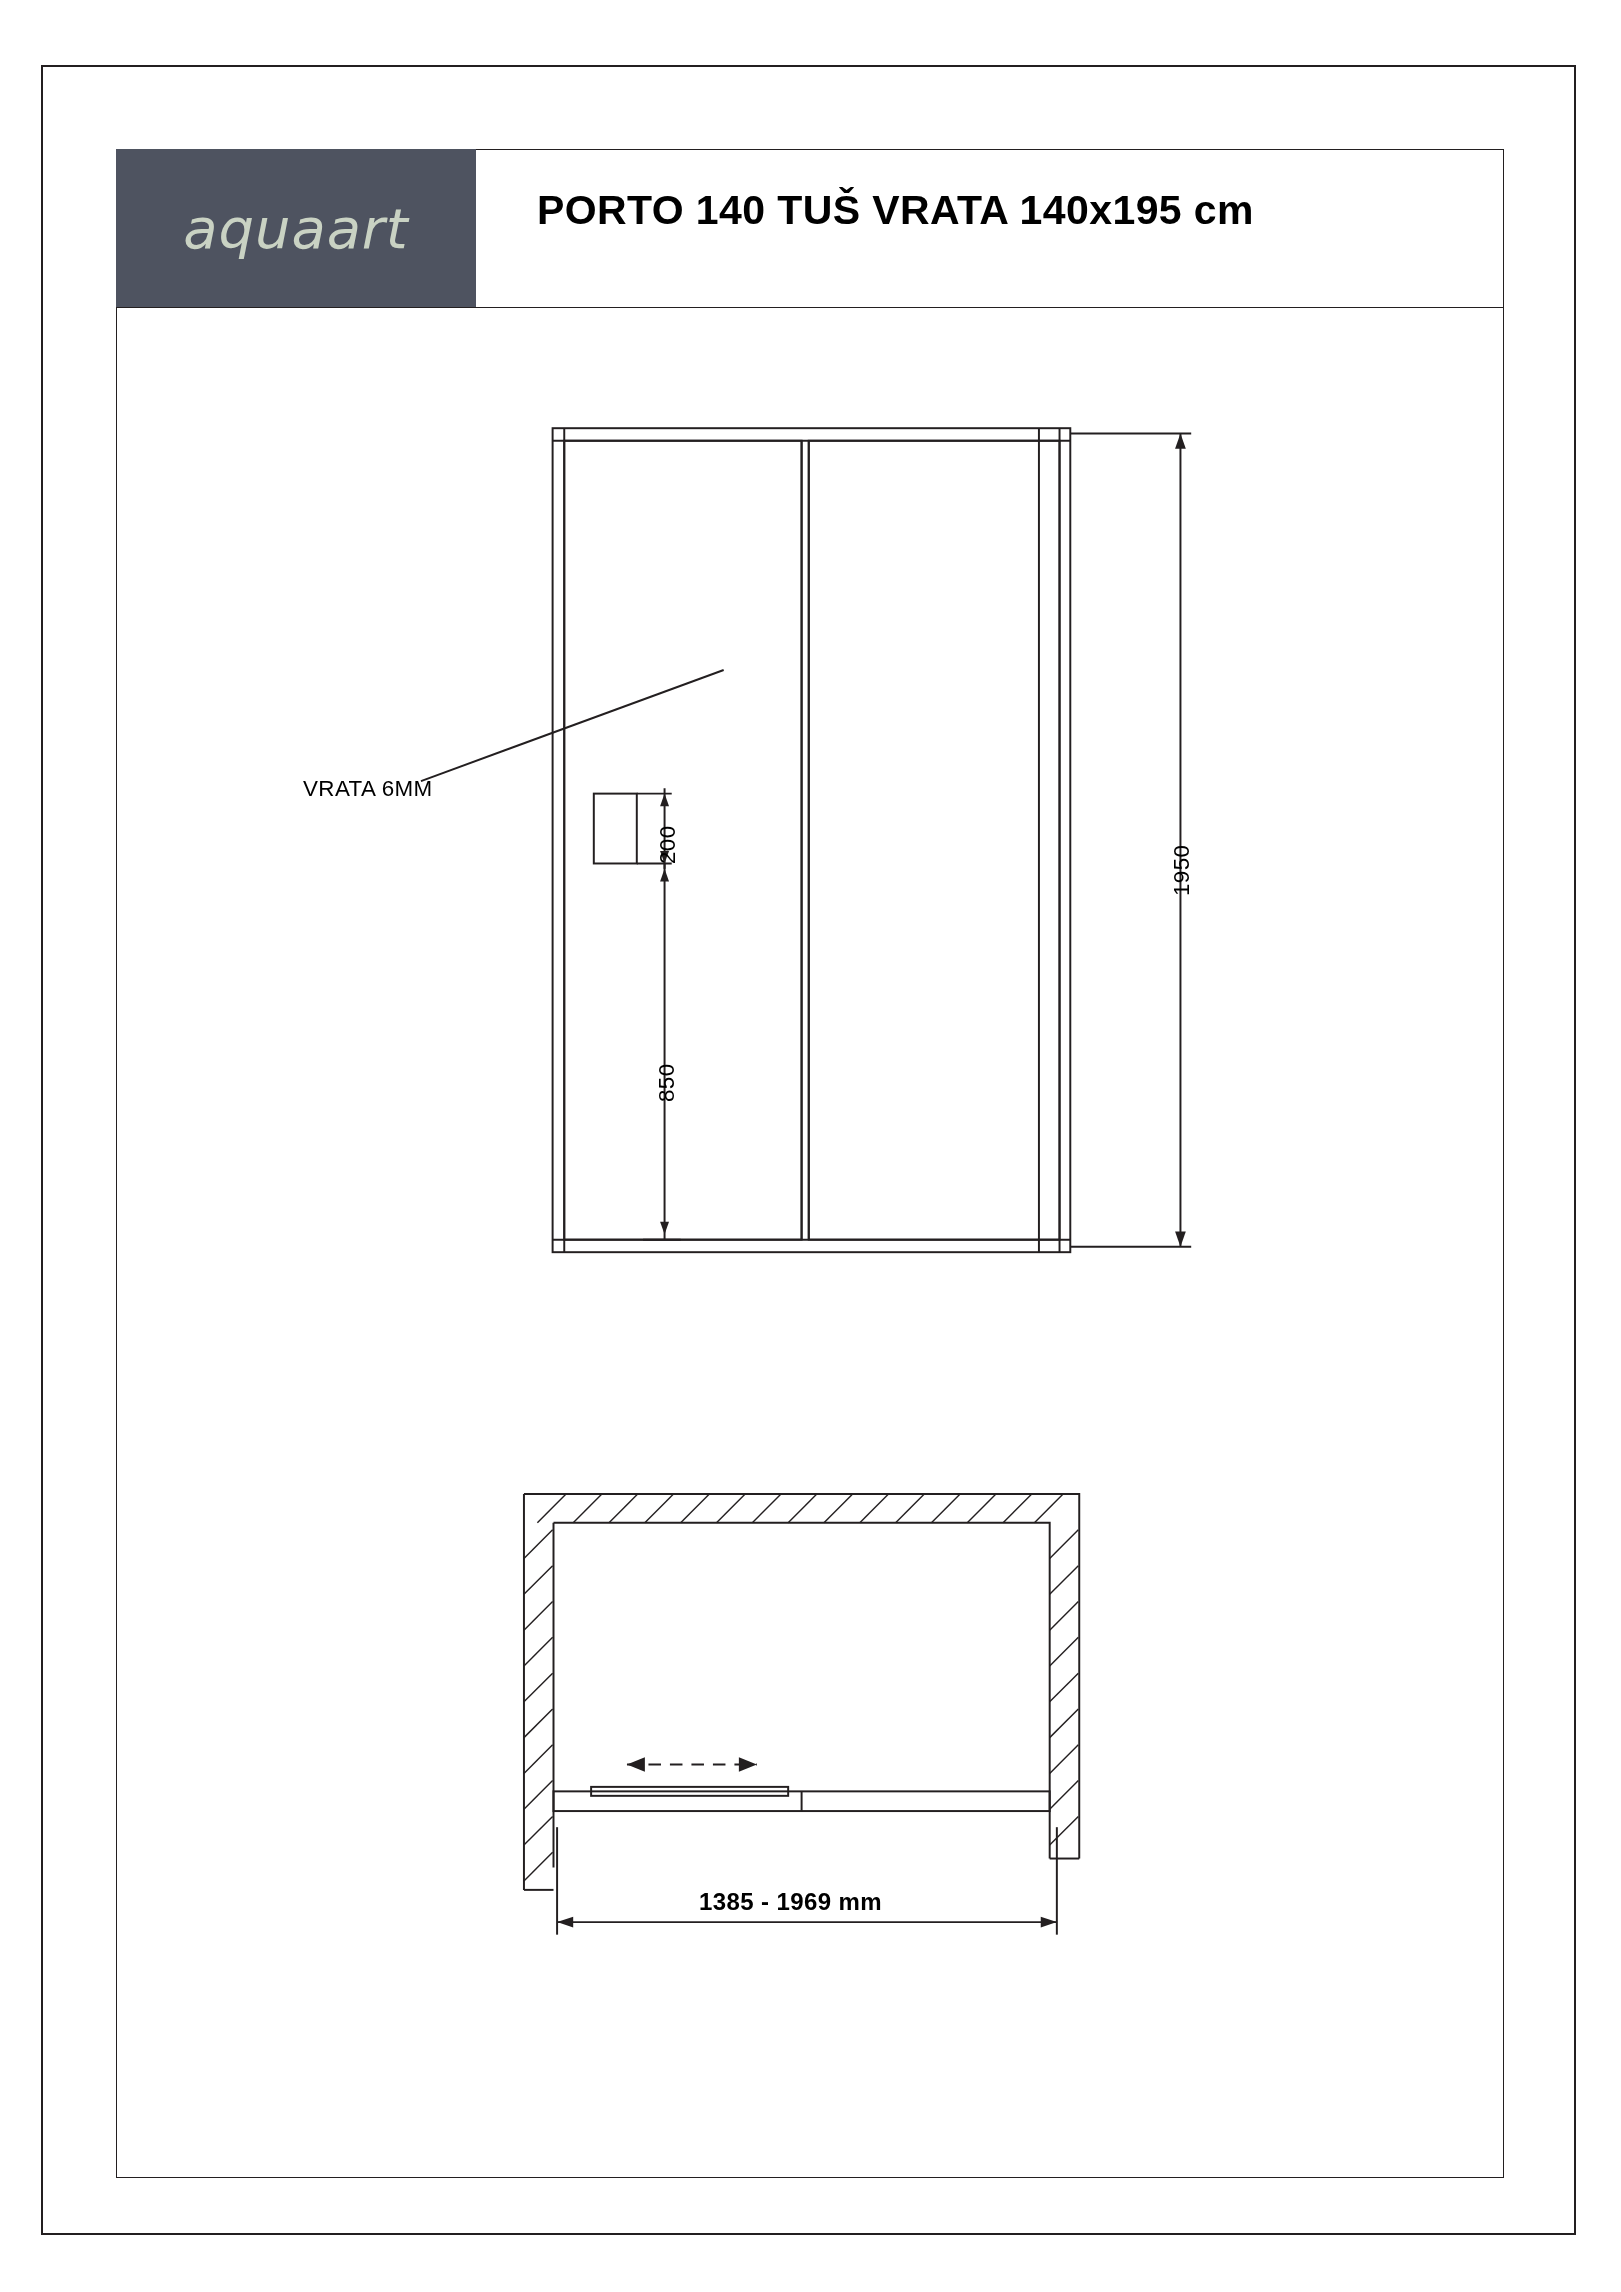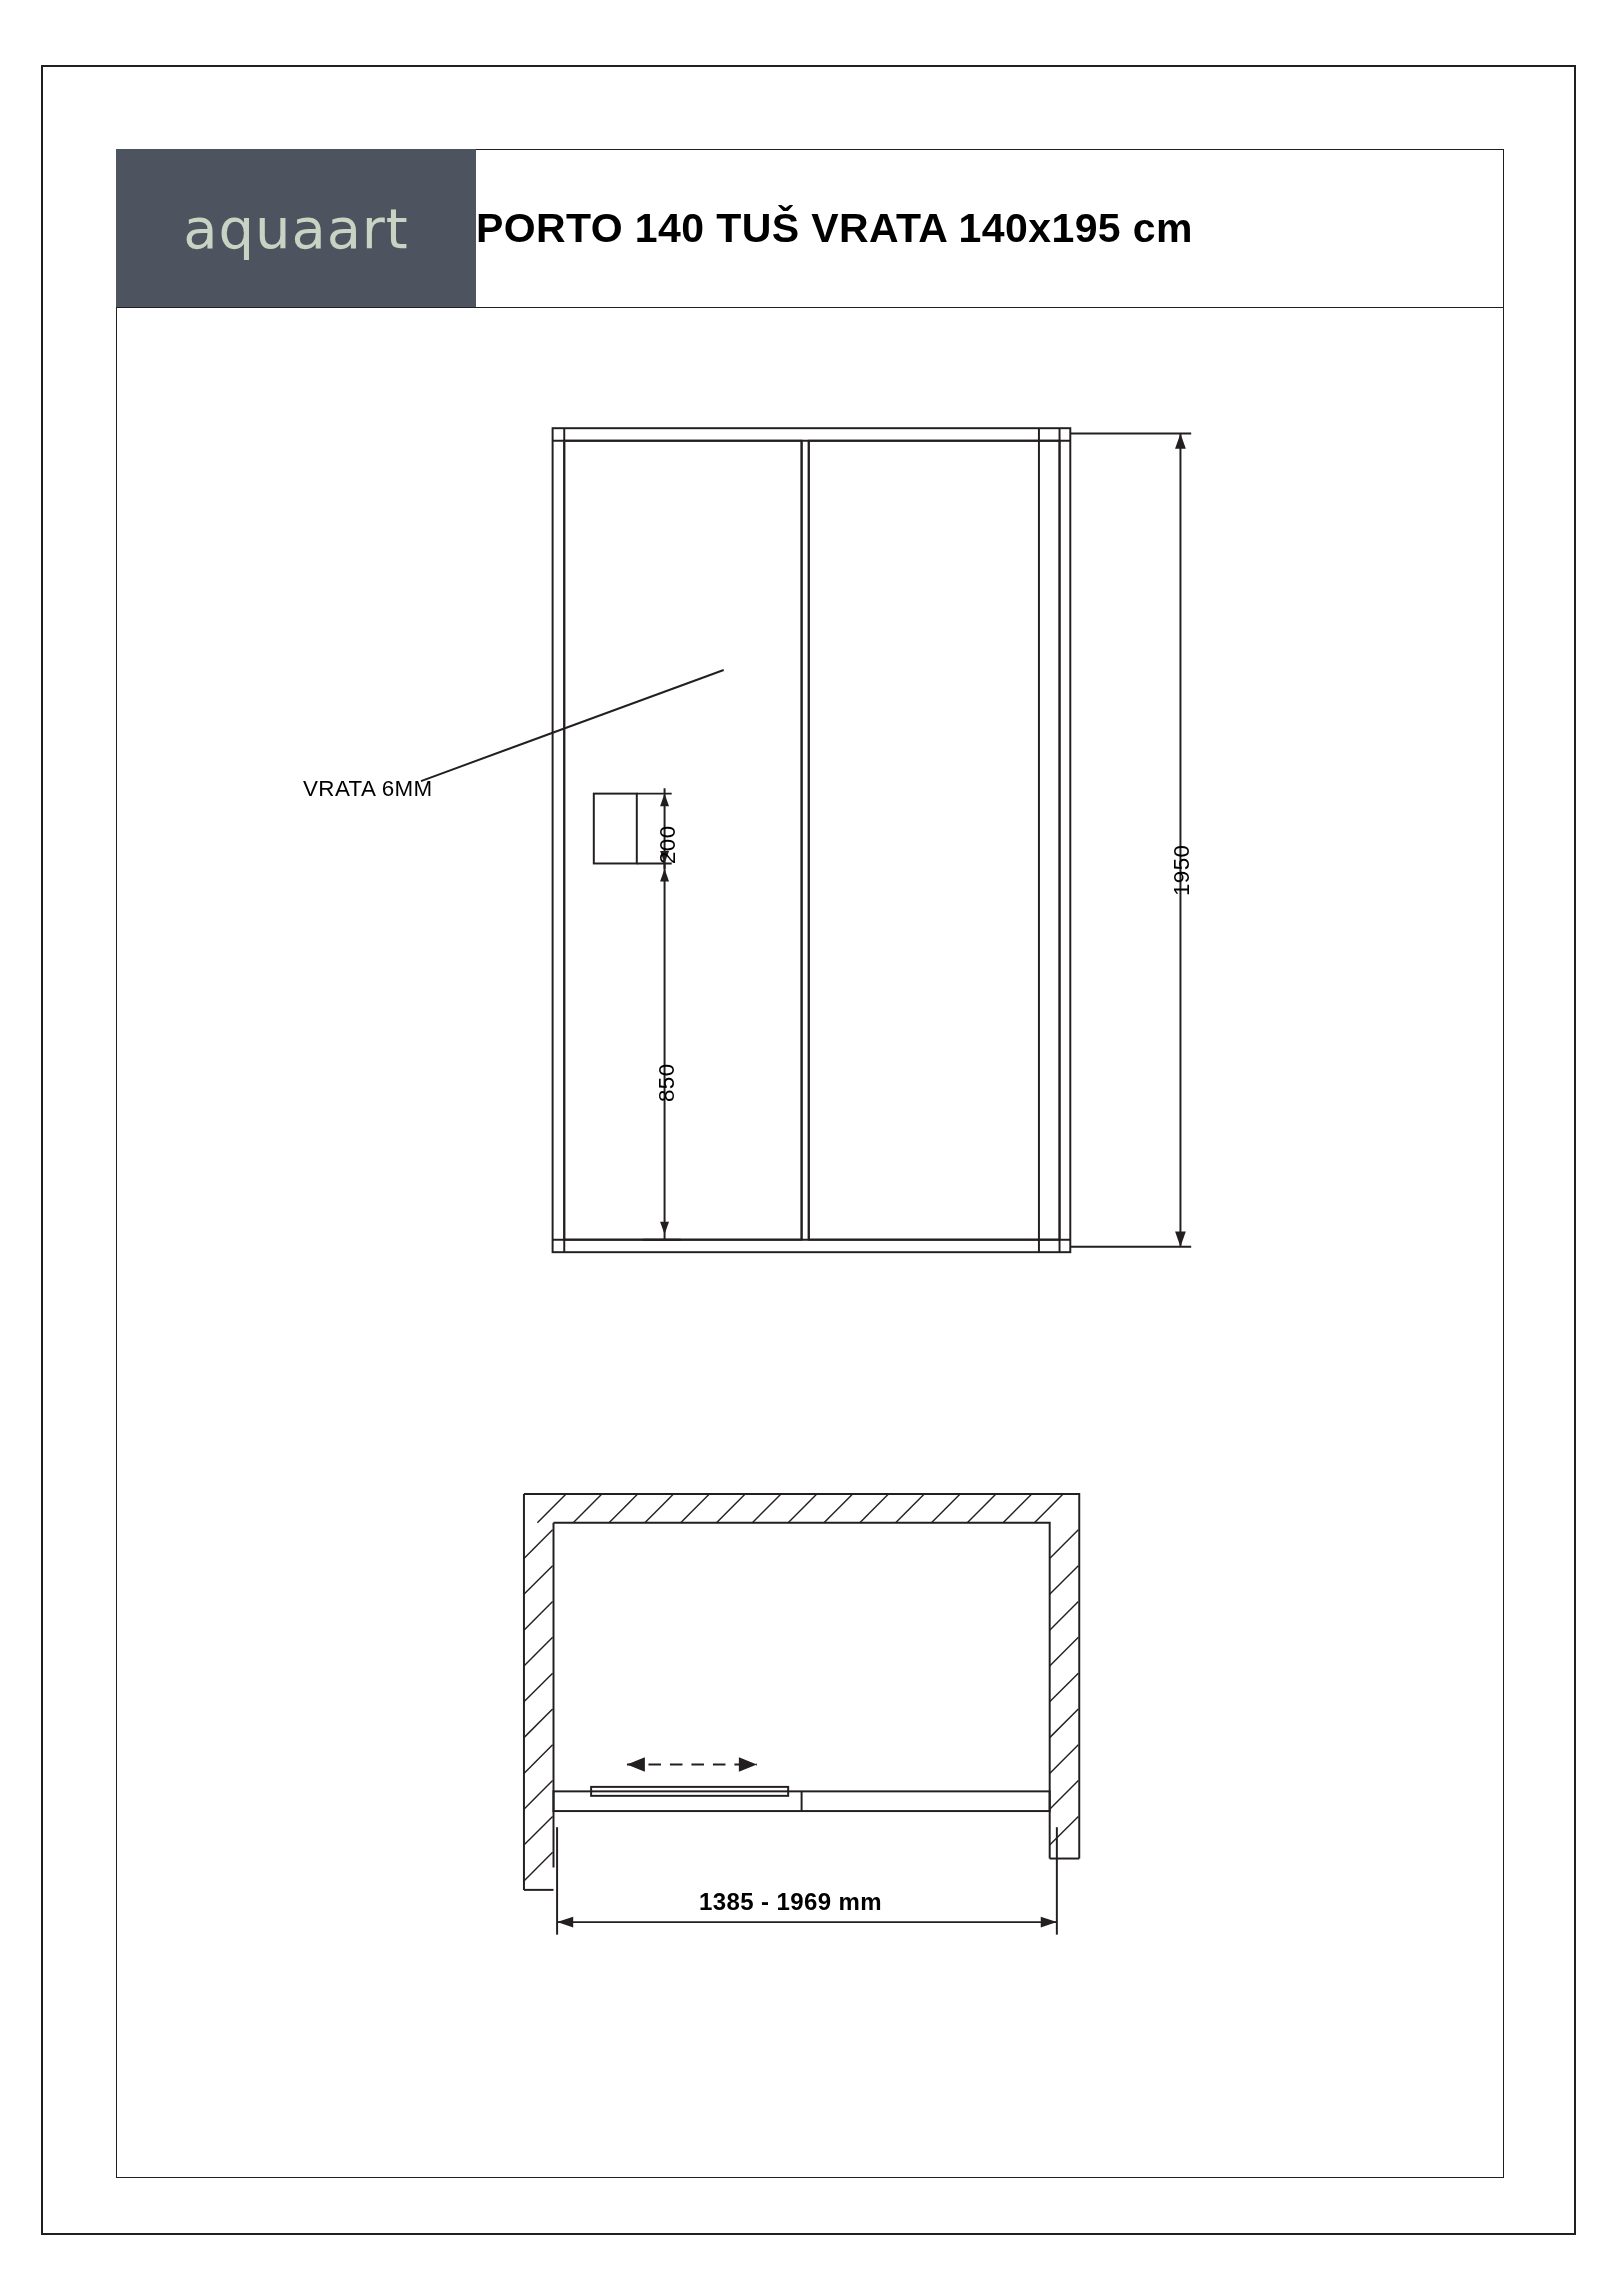--- a/index.html
+++ b/index.html
@@ -48,33 +48,35 @@
     display: flex;
     align-items: stretch;
   }
   .brand-cell {
     width: 360px;
     background: #4e5360;
     display: flex;
     align-items: center;
     justify-content: center;
     box-sizing: border-box;
+    font-style: italic;
   }
   .brand-logo {
     font-family: "DejaVu Sans", sans-serif;
     font-size: 56px;
     font-weight: 400;
     letter-spacing: 0.9px;
     color: #c9d2c3;
   }
   .title-cell {
     flex: 1;
     display: flex;
-    align-items: center;
-    box-sizing: border-box;
+    padding-left: 61px;
+    box-sizing: border-box;
+    margin-top: 38px;
   }
   .doc-title {
     font-size: 41px;
     font-weight: bold;
     letter-spacing: 0.4px;
     color: #000;
     white-space: nowrap;
   }
 
   

